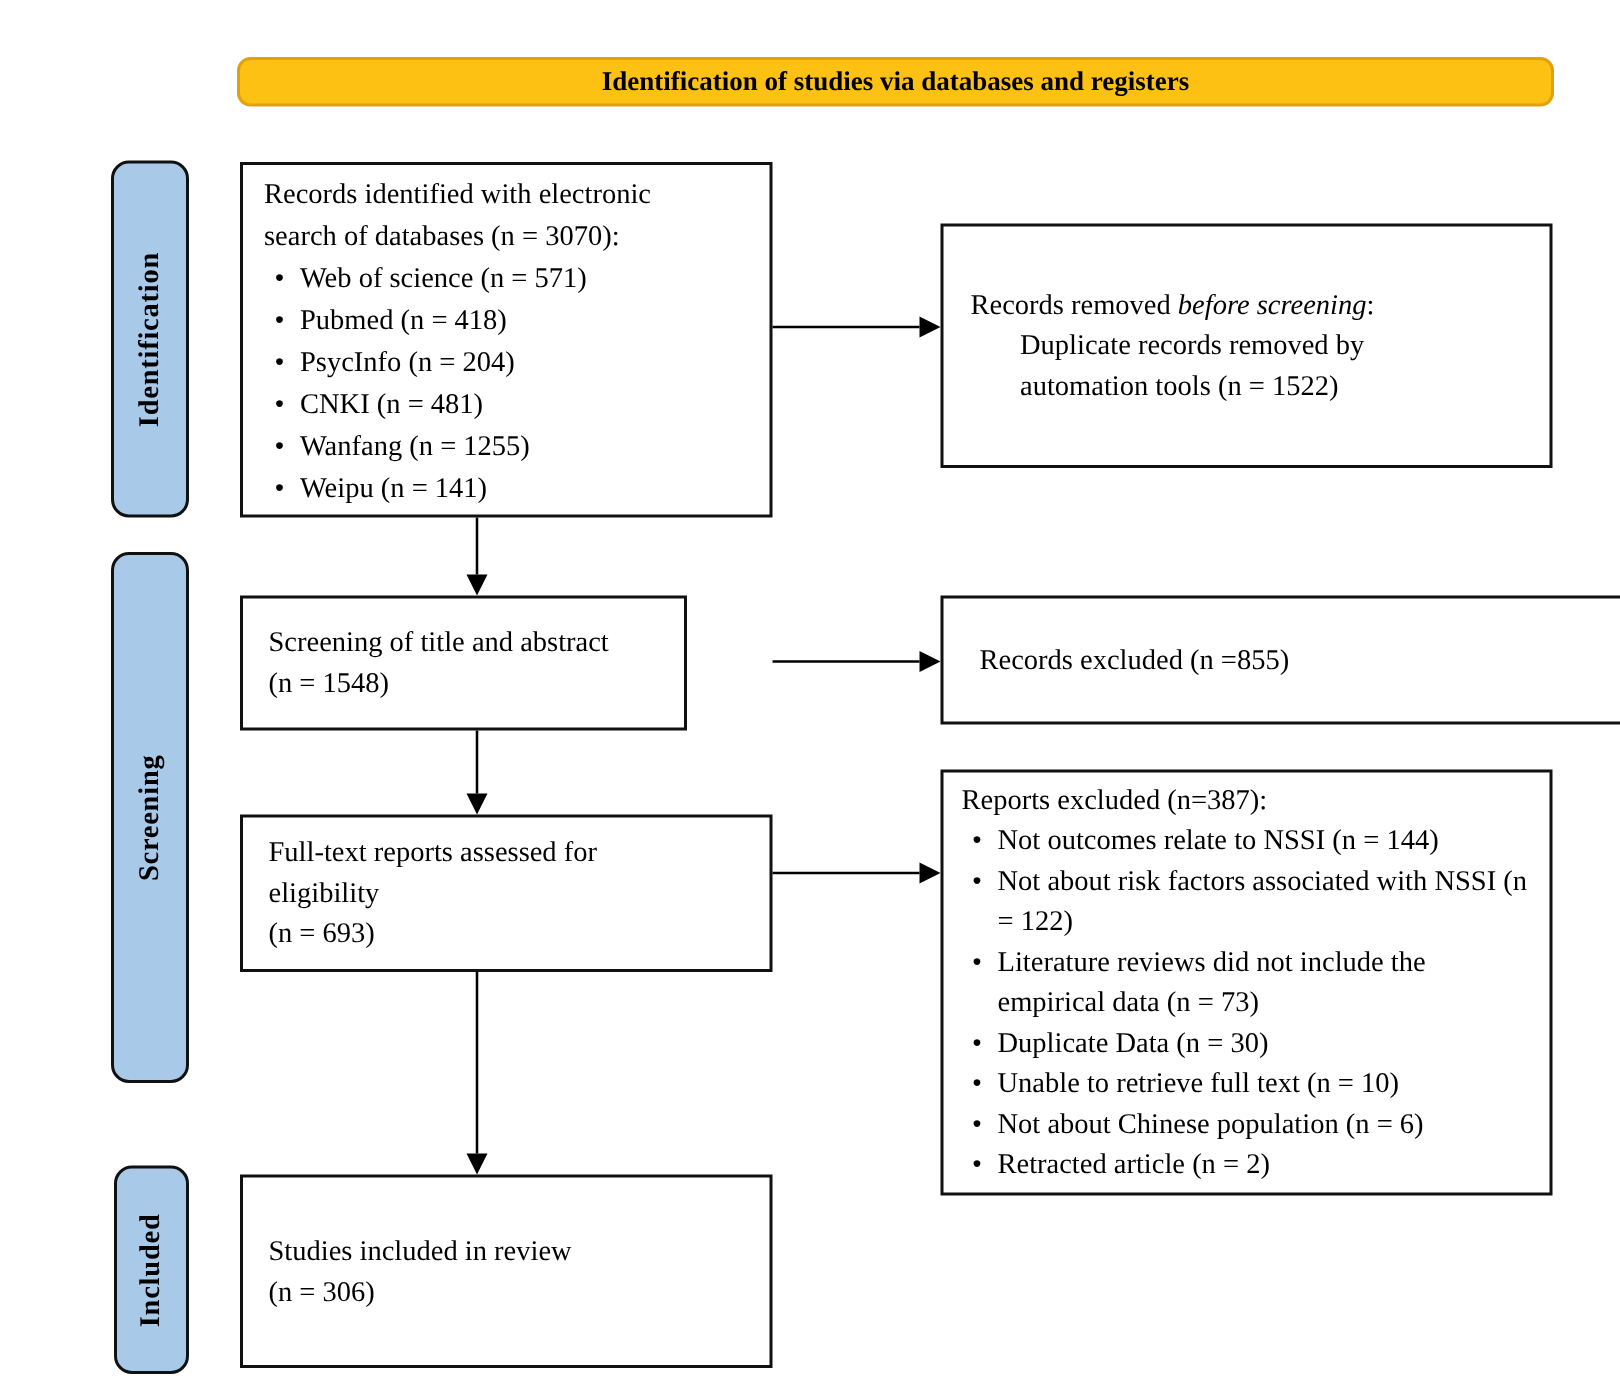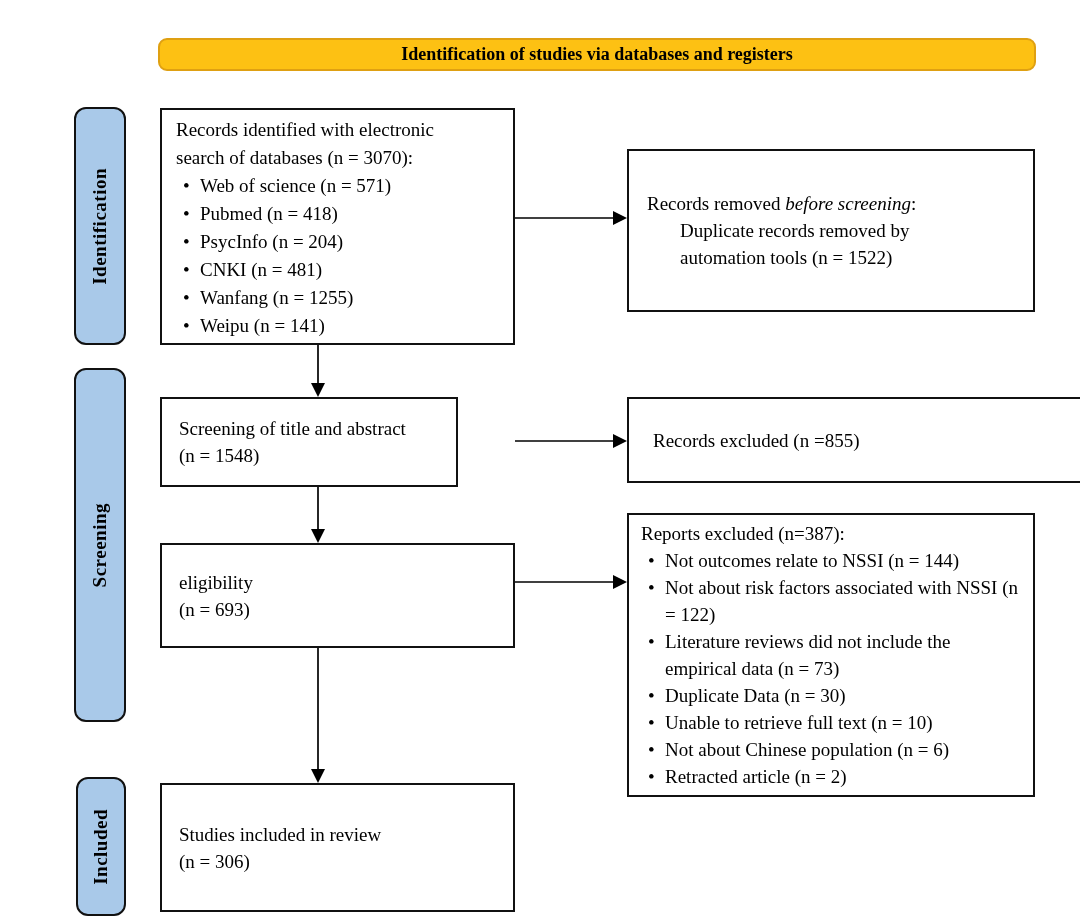--- a/index.html
+++ b/index.html
@@ -95,20 +95,21 @@
 
   <div class="node vcenter pad-left" style="left:160px; top:397px; width:298px; height:90px;">
     <div class="lines">
         <div>Screening of title and abstract</div>
         <div>(n = 1548)</div>
       </div>
   </div>
 
   <div class="node vcenter pad-left" style="left:160px; top:543px; width:355px; height:105px;">
     <div class="lines">
+        <div>Full-text reports assessed for</div>
         <div>eligibility</div>
         <div>(n = 693)</div>
       </div>
   </div>
 
   <div class="node vcenter pad-left" style="left:160px; top:783px; width:355px; height:129px;">
     <div class="lines">
         <div>Studies included in review</div>
         <div>(n = 306)</div>
       </div>

